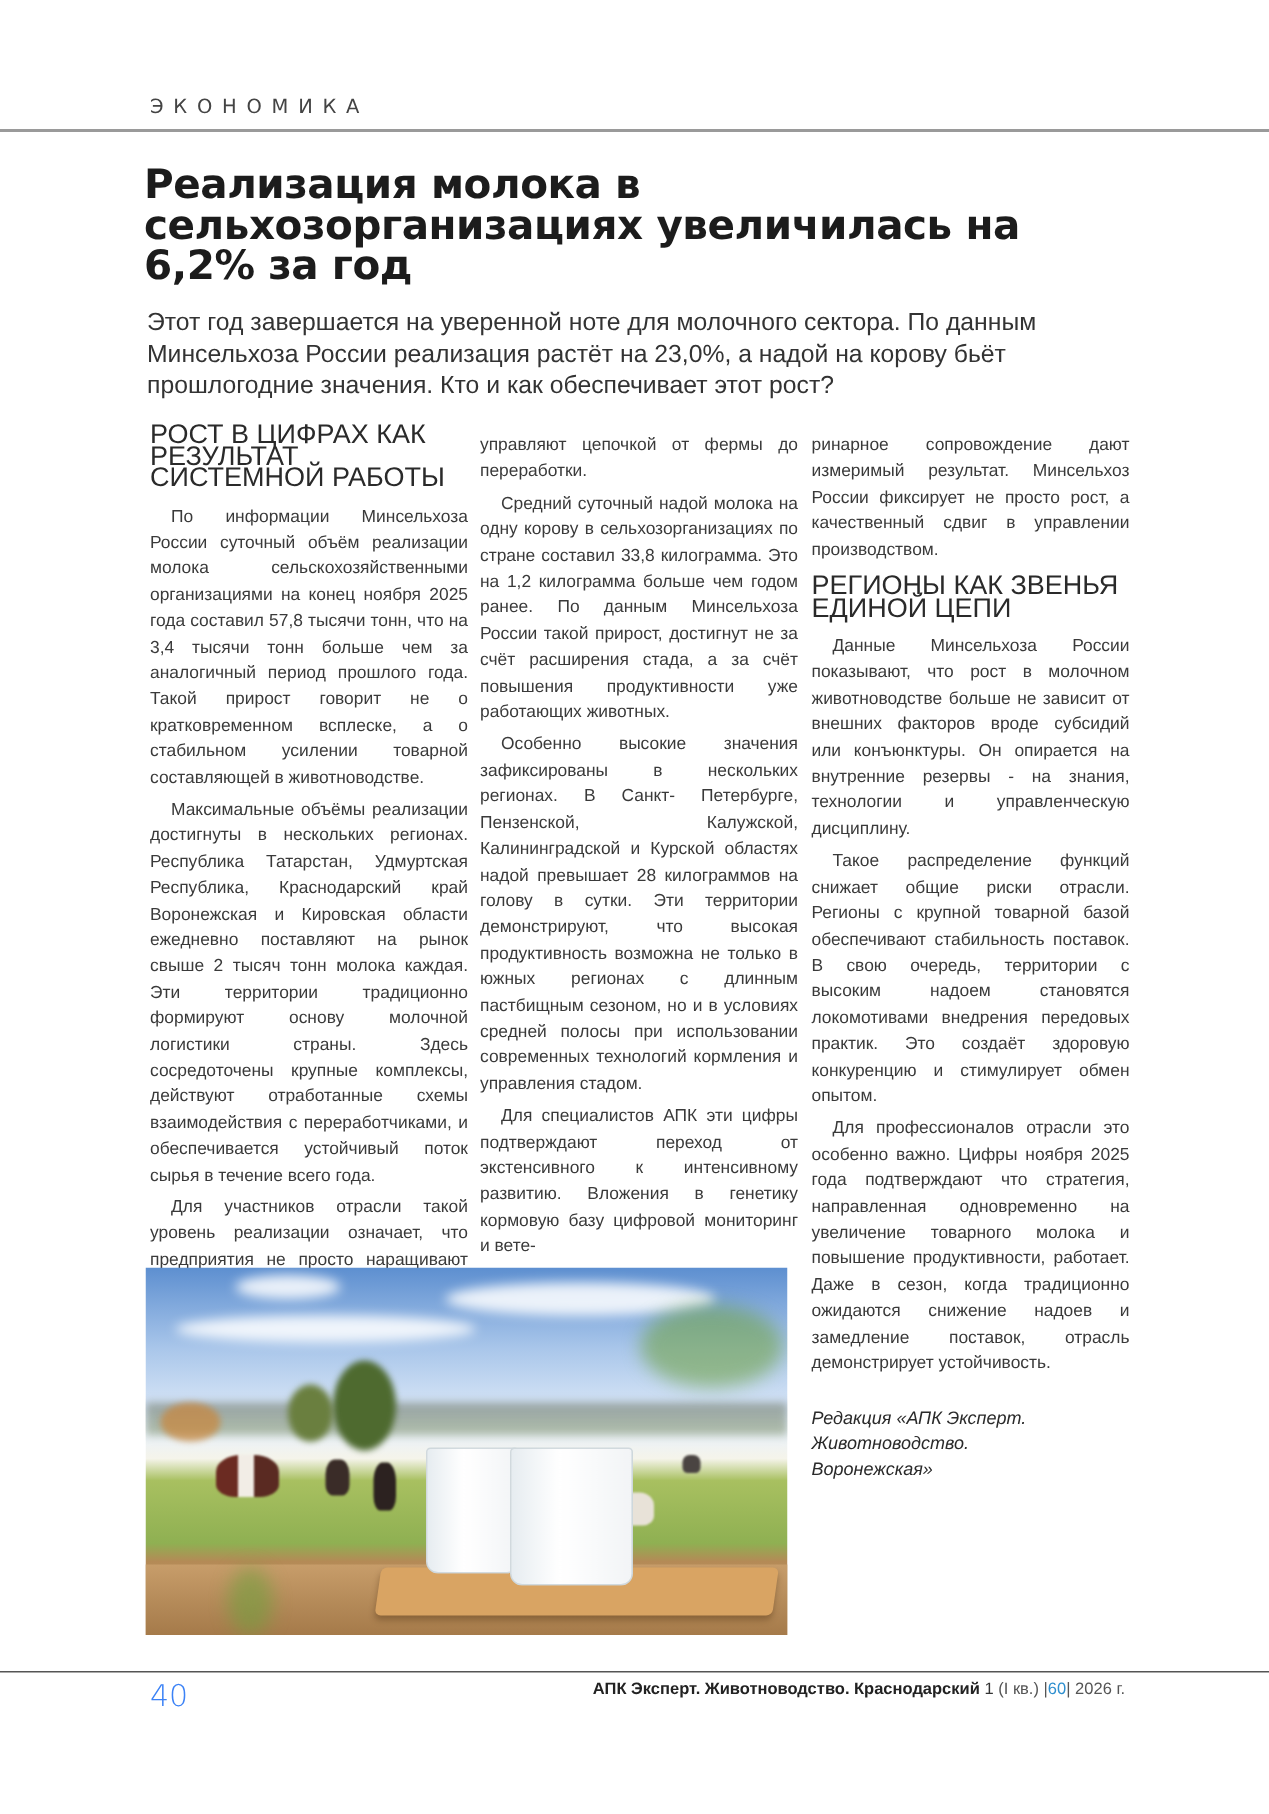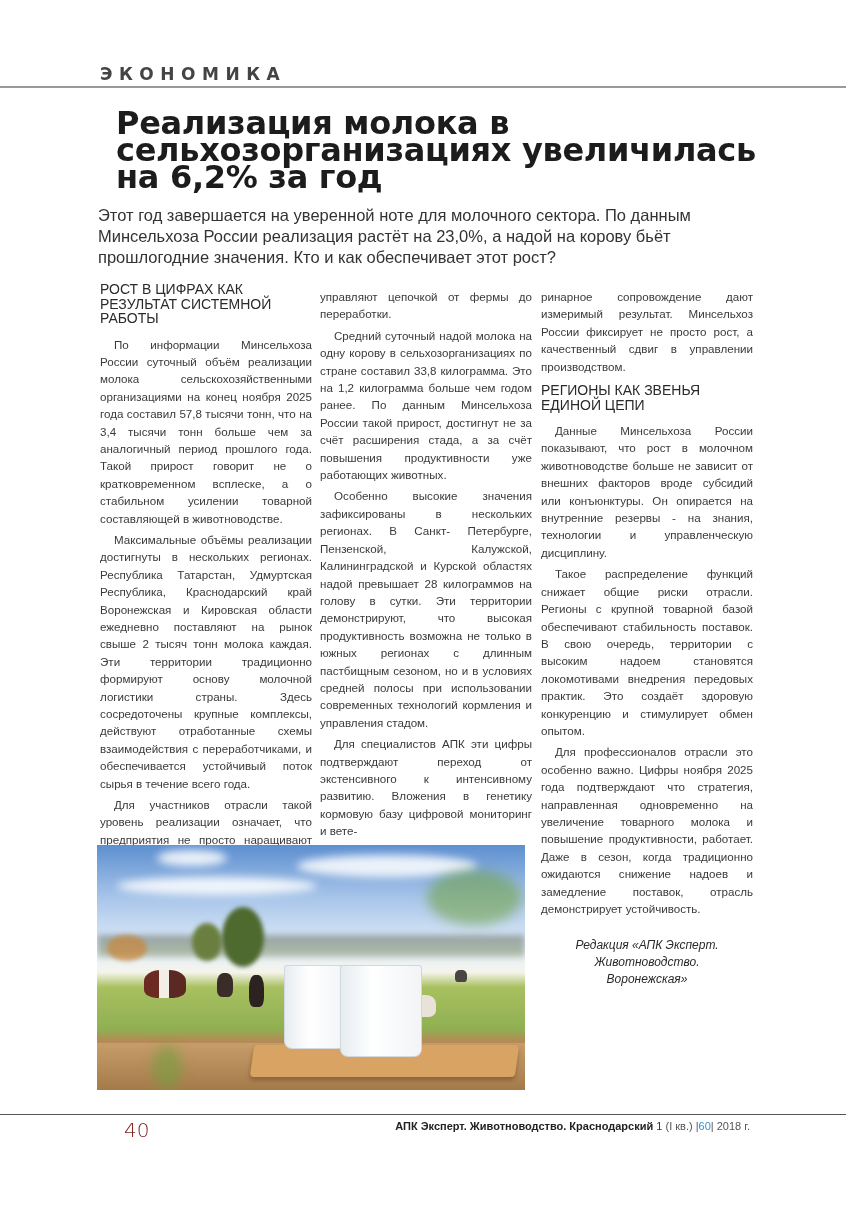--- a/index.html
+++ b/index.html
@@ -2,72 +2,72 @@
 <html><head>
   <meta charset="utf-8">
   <style>
     html, body { margin: 0; padding: 0; background: #ffffff; }
     body {
       width: 846px; height: 1209px; position: relative; overflow: hidden;
       font-family: "Liberation Sans", sans-serif; color: #2a2a2a;
     }
     .section-label {
       position: absolute; left: 100px; top: 64px;
-      font-family: "DejaVu Sans", sans-serif; font-size: 17px;
-      letter-spacing: 6.5px; color: #444; font-weight: 700;
+      font-family: "DejaVu Sans", sans-serif; font-size: 13px;
+      letter-spacing: 6.5px; color: #444; font-weight: 400;
     }
     .top-rule {
       position: absolute; left: 0; top: 86px; width: 846px; height: 2px; background: #9a9a9a;
     }
     .title {
-      position: absolute; left: 116px; top: 110px; width: 640px; margin: 0;
+      position: absolute; left: 96px; top: 110px; width: 640px; margin: 0;
       font-family: "DejaVu Sans", sans-serif; font-weight: bold;
-      font-size: 32px; line-height: 27px; color: #1c1c1c; letter-spacing: -0.3px;
+      font-size: 27px; line-height: 27px; color: #1c1c1c; letter-spacing: -0.3px;
     }
     .lead {
       position: absolute; left: 98px; top: 205px; width: 650px; margin: 0;
       font-family: "Liberation Sans", sans-serif; font-size: 16.5px; line-height: 21px;
       color: #333; font-stretch: condensed;
     }
     .col {
       position: absolute; top: 282px; width: 212px;
       font-family: "Liberation Sans", sans-serif; font-size: 11.6px; line-height: 17.4px; color: #3a3a3a;
     }
     .col1 { left: 100px; }
     .col2 { left: 320px; top: 288px; }
     .col3 { left: 541px; top: 288px; }
     .col h2 {
       margin: 0 0 10px 0; font-family: "Liberation Sans", sans-serif;
-      font-weight: normal; font-size: 14px; line-height: 14.5px; color: #2a2a2a;
+      font-weight: normal; font-size: 18px; line-height: 14.5px; color: #2a2a2a;
       text-transform: uppercase;
     }
     .col p { margin: 0 0 4px 0; text-align: justify; text-indent: 14px; hyphens: auto; }
     .col p.cont { text-indent: 0; }
     .col h2.mid { margin-top: 8px; }
     .signature {
-      margin-top: 20px; text-align: center; font-style: italic; font-size: 12px; line-height: 17px; color: #2a2a2a;
+      margin-top: 20px; text-align: left; font-style: italic; font-size: 12px; line-height: 17px; color: #2a2a2a;
     }
     .photo {
       position: absolute; left: 97px; top: 845px; width: 428px; height: 245px; overflow: hidden;
     }
     .photo .sky { position: absolute; inset: 0; background: linear-gradient(180deg, #5d8fd0 0%, #a9c6ea 22%, #e9f1fb 45%, #f5f4ea 52%, #a8c060 58%, #8fb052 75%, #b48a56 80%, #c9a173 100%); }
     .photo .cloud { position: absolute; background: rgba(255,255,255,0.85); border-radius: 50%; filter: blur(4px); }
     .photo .treeline { position: absolute; left: 0; top: 90px; width: 428px; height: 22px; background: linear-gradient(180deg, rgba(110,120,110,0.6), rgba(120,140,90,0.5)); filter: blur(3px); }
     .photo .tree { position: absolute; border-radius: 50%; background: #4e6a2f; filter: blur(2px); }
     .photo .table { position: absolute; left: 0; top: 198px; width: 428px; height: 47px; background: linear-gradient(180deg, #c79d6a, #a57a4a); }
     .photo .board { position: absolute; left: 155px; top: 200px; width: 265px; height: 32px; background: #d9a463; border-radius: 4px; transform: skewX(-8deg); box-shadow: 0 3px 4px rgba(80,50,20,0.4); }
     .photo .glass { position: absolute; background: linear-gradient(90deg, #e6ecf0, #ffffff 40%, #f2f4f6); border-radius: 3px 3px 8px 8px; border: 1px solid rgba(200,210,215,0.8); }
     .photo .cow { position: absolute; border-radius: 40% 40% 30% 30%; filter: blur(0.6px); }
     .photo .leaf { position: absolute; background: rgba(110,160,60,0.55); border-radius: 50%; filter: blur(6px); }
     .bottom-rule {
       position: absolute; left: 0; top: 1114px; width: 846px; height: 1px; background: #555;
     }
     .page-number {
       position: absolute; left: 100px; top: 1118px; font-family: "DejaVu Sans", sans-serif;
-      font-size: 20px; font-weight: 300; color: #7f1d1d; margin-left: 24px;
+      font-size: 20px; font-weight: 300; color: #3b82f6;
     }
     .footer-info {
       position: absolute; right: 96px; top: 1120px; font-family: "Liberation Sans", sans-serif;
       font-size: 11px; color: #333; white-space: nowrap;
     }
     .footer-info .journal { font-weight: bold; color: #222; }
     .footer-info .issue-accent { color: #2e8fcf; }
     .footer-info .light { color: #555; }
   </style>
 </head>
@@ -128,14 +128,14 @@
   <div class="leaf" style="left:55px;top:200px;width:30px;height:45px;"></div>
 </div>
 
 <div class="bottom-rule"></div>
 <div class="page-number">40</div>
 <div class="footer-info">
   <span class="journal">АПК Эксперт. Животноводство. Краснодарский</span>
   <span>1</span>
   <span class="light">(I кв.)</span>
   <span class="light">|</span><span class="issue-accent">60</span><span class="light">|</span>
-  <span class="light">2018 г.</span>
+  <span class="light">2026 г.</span>
 </div>
 
 </body></html>

